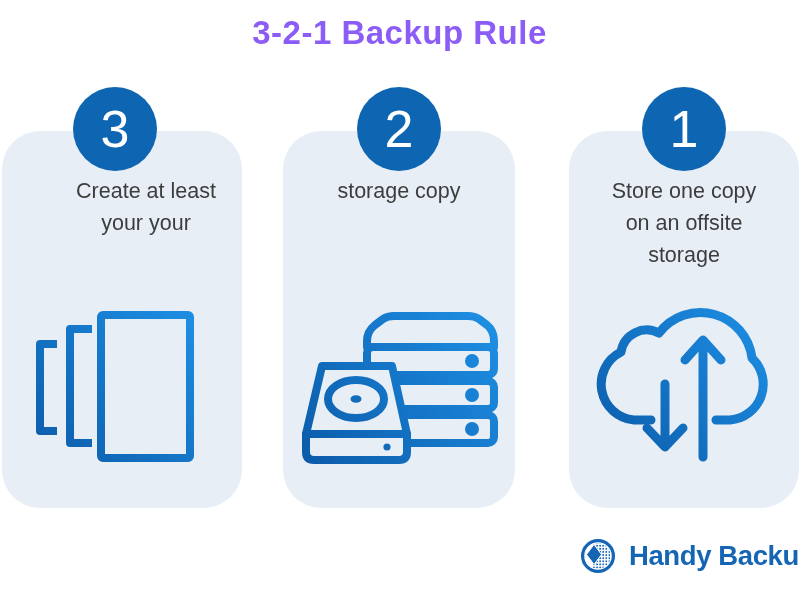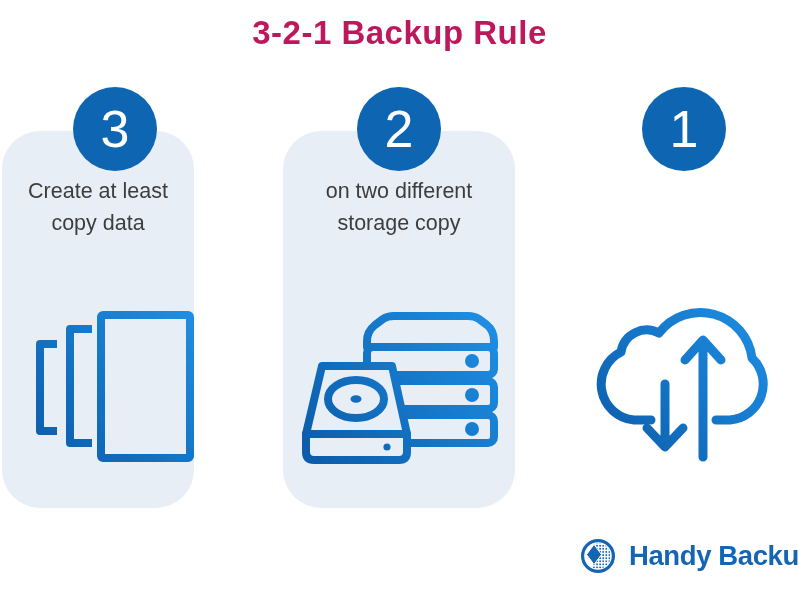--- a/index.html
+++ b/index.html
@@ -2,28 +2,28 @@
 <html><head>
 <meta charset="utf-8">
 <style>
   html,body { margin:0; padding:0; background:#ffffff; }
   .canvas {
     position:relative; width:799px; height:589px; background:#ffffff;
     font-family:"Liberation Sans", sans-serif; overflow:hidden;
   }
   .title {
     position:absolute; top:14px; left:0; width:799px;
-    text-align:center; font-size:33px; font-weight:bold; color:#be185d;
+    text-align:center; font-size:33px; font-weight:bold; color:#8b5cf6;
     letter-spacing:0.5px;
   }
   .card {
     position:absolute; top:131px; height:377px;
     background:#e8eef6; border-radius:38px;
   }
-  .card1 { left:2px;   width:192px; }
+  .card1 { left:2px;   width:192px;padding-left:48px; }
   .card2 { left:283px; width:232px; }
   .card3 { left:569px; width:230px; }
   .num-circle {
     position:absolute; top:87px; width:84px; height:84px;
     background:#0e66b2; border-radius:50%;
     display:flex; align-items:center; justify-content:center;
     color:#ffffff; font-size:52px; font-weight:400; line-height:1;
   }
   .nc1 { left:73px; }
   .nc2 { left:357px; }
@@ -48,27 +48,33 @@
 </head>
 <body>
 
 <div class="canvas">
 
   <div class="title">3-2-1 Backup Rule</div>
 
   <div class="card card1">
     <div class="card-text">
       <div>Create at least</div>
-      <div>copy data</div>
+      <div>your your</div>
     </div>
   </div>
   <div class="card card2">
     <div class="card-text">
-      <div>on two different</div>
       <div>storage copy</div>
+    </div>
+  </div>
+  <div class="card card3">
+    <div class="card-text">
+      <div>Store one copy</div>
+      <div>on an offsite</div>
+      <div>storage</div>
     </div>
   </div>
 
   <div class="num-circle nc1">
     <span>3</span>
   </div>
   <div class="num-circle nc2">
     <span>2</span>
   </div>
   <div class="num-circle nc3">

